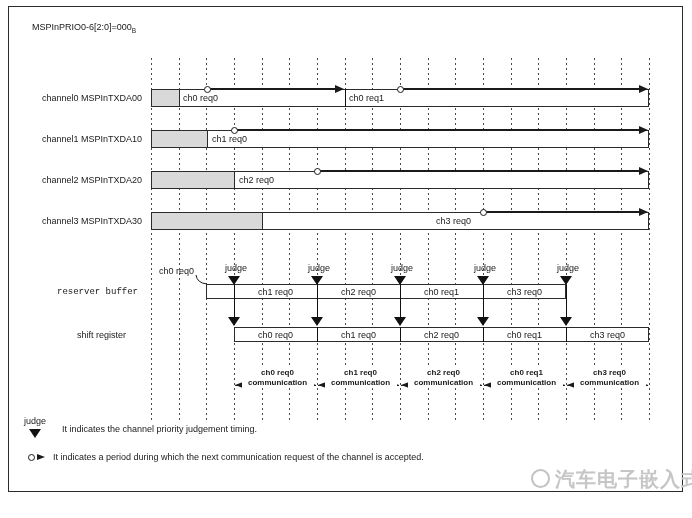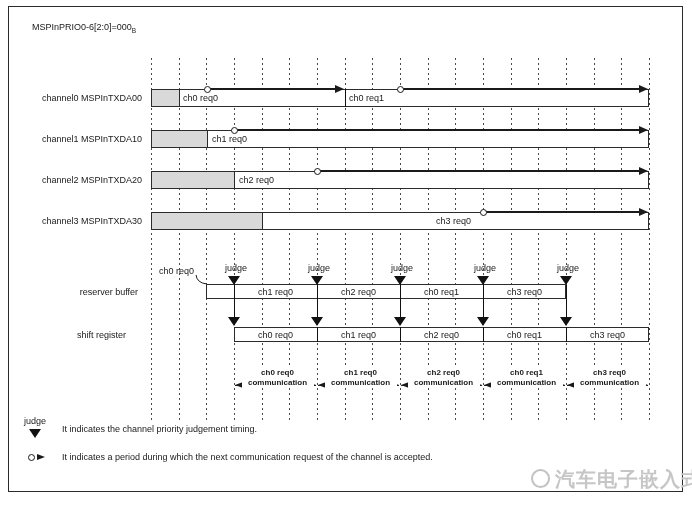--- a/index.html
+++ b/index.html
@@ -122,21 +122,21 @@
       <div class="vline" style="left: 400px; top: 285px; height: 33px;"></div>
       <div class="tri-down" style="left: 394px; top: 317px;"></div>
       <div class="judgelbl" style="left: 465px; width: 40px; top: 263px;">judge</div>
       <div class="tri-down" style="left: 477px; top: 276px;"></div>
       <div class="vline" style="left: 483px; top: 285px; height: 33px;"></div>
       <div class="tri-down" style="left: 477px; top: 317px;"></div>
       <div class="judgelbl" style="left: 548px; width: 40px; top: 263px;">judge</div>
       <div class="tri-down" style="left: 560px; top: 276px;"></div>
       <div class="vline" style="left: 566px; top: 285px; height: 33px;"></div>
       <div class="tri-down" style="left: 560px; top: 317px;"></div>
-      <div class="rowlabel" style="left: 20px; width: 118px; top: 287px;">reserver buffer</div>
+      <div class="rowlabel" style="left: 20px; width: 118px; top: 287px; font-family: Liberation Mono, monospace;">reserver buffer</div>
       <div class="cellbox" style="left: 206px; top: 284px; width: 360px; height: 15px;"></div>
       <div class="vline" style="left: 234px; top: 284px; height: 15px;"></div>
       <div class="vline" style="left: 317px; top: 284px; height: 15px;"></div>
       <div class="vline" style="left: 400px; top: 284px; height: 15px;"></div>
       <div class="vline" style="left: 483px; top: 284px; height: 15px;"></div>
       <div class="celltext" style="left: 235.5px; width: 80px; top: 287px;">ch1 req0</div>
       <div class="celltext" style="left: 318.5px; width: 80px; top: 287px;">ch2 req0</div>
       <div class="celltext" style="left: 401.5px; width: 80px; top: 287px;">ch0 req1</div>
       <div class="celltext" style="left: 484.5px; width: 80px; top: 287px;">ch3 req0</div>
       <div class="rowlabel" style="left: 8px; width: 118px; top: 330px;">shift register</div>
@@ -186,18 +186,18 @@
         <div>communication</div>
       </div>
     </div>
 
   <div class="legend-sym-label" style="left:24px;top:416px;">judge</div>
   <div class="tri-down" style="left:29px;top:429px;"></div>
   <div class="legend-text" style="left:62px;top:424px;">It indicates the channel priority judgement timing.</div>
 
   <div class="okcircle" style="left:28px;top:454px;"></div>
   <div class="arrhead-r" style="left:37px;top:453.5px;border-left-width:8px;border-top-width:3.5px;border-bottom-width:3.5px;"></div>
-  <div class="legend-text" style="left:62px;top:452px;">It  indicates a period during which the next communication request of the channel is accepted.</div>
+  <div class="legend-text" style="left:53px;top:452px;">It  indicates a period during which the next communication request of the channel is accepted.</div>
 
 
   <div class="wm-circle"></div>
   <div class="wm-text">汽车电子嵌入式</div>
 </div>
 
 </body></html>

